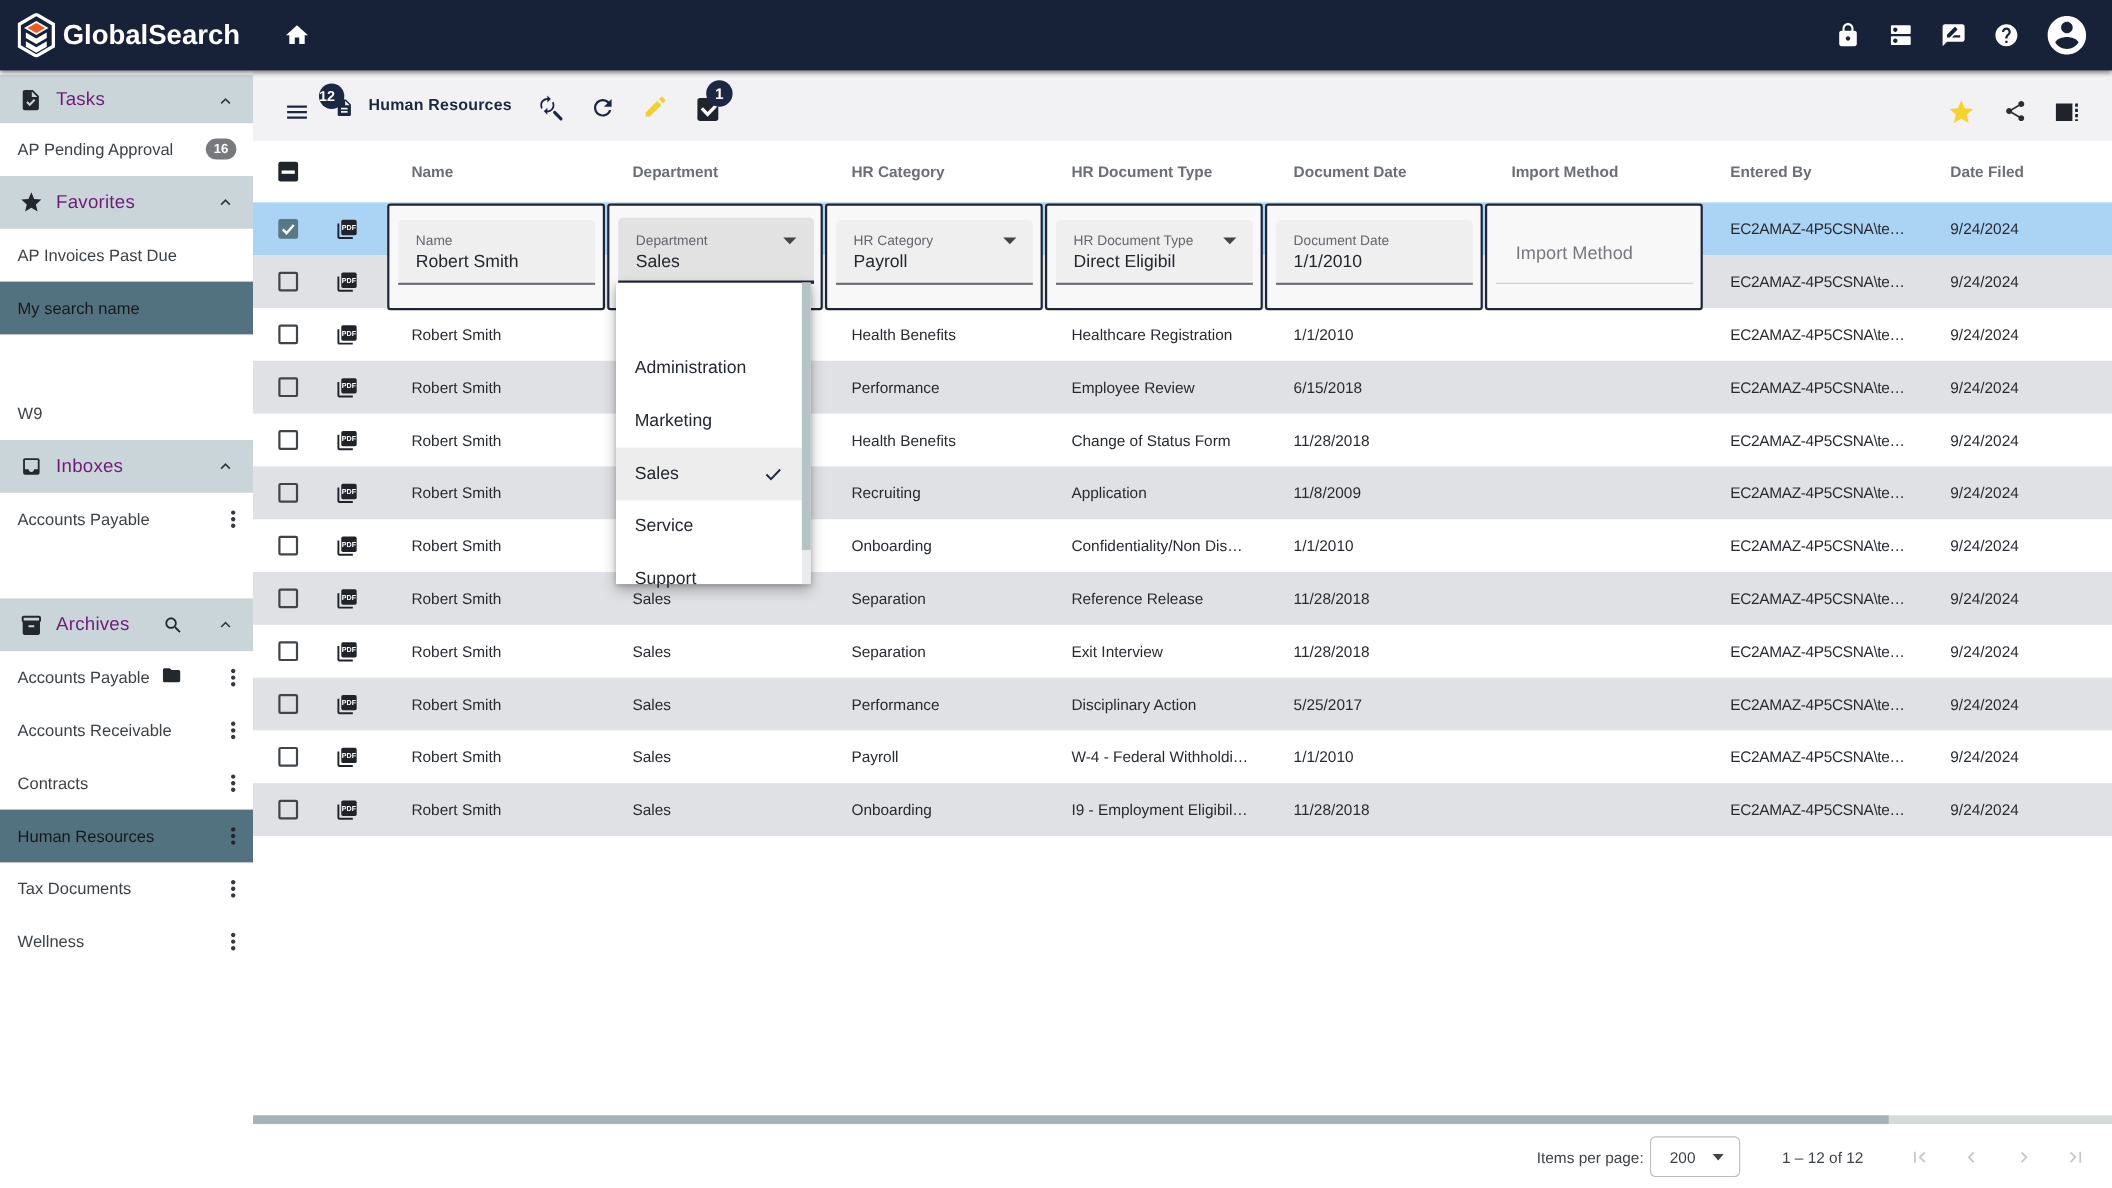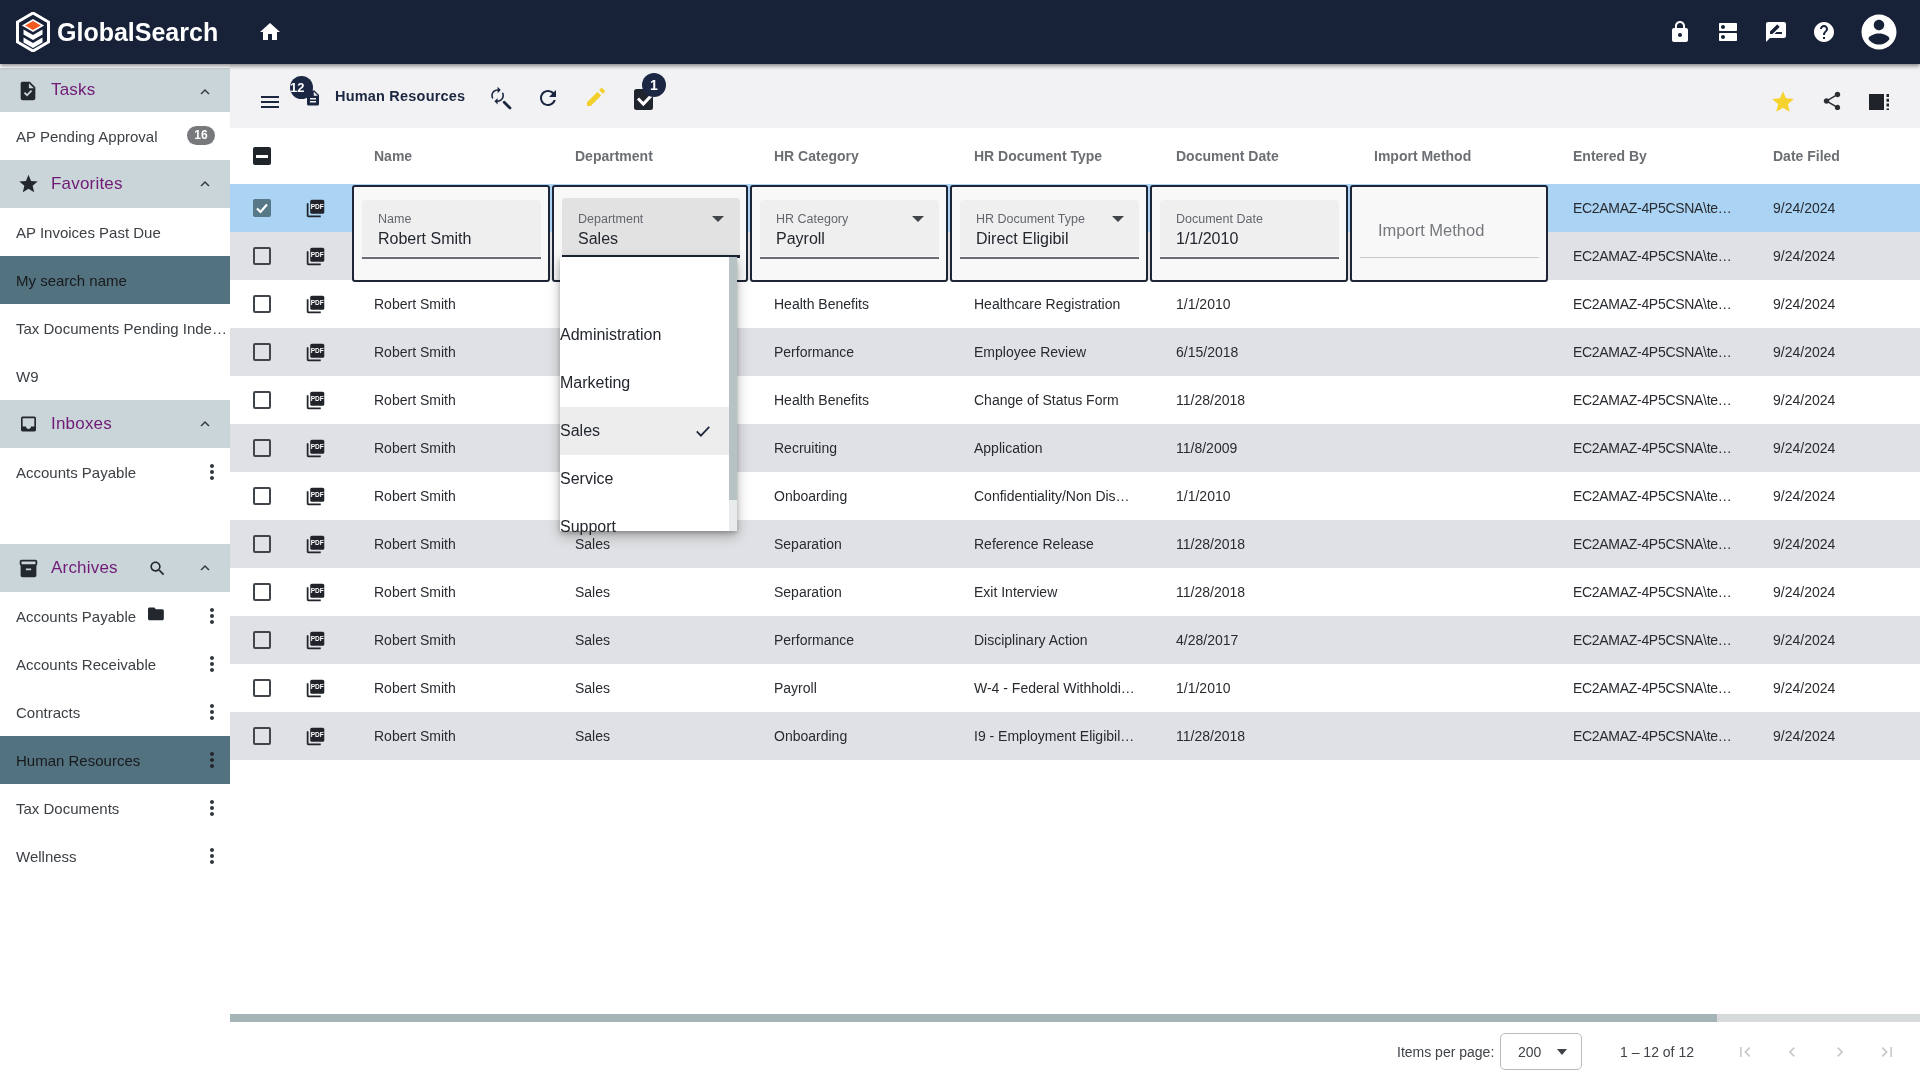--- a/index.html
+++ b/index.html
@@ -41,21 +41,21 @@
   
   .ecell { position:absolute; top:121px; height:97px; background:#f8f8f9; border:2px solid #1d2536; border-radius:3px; }
   .efield { position:absolute; left:8px; top:13px; width:179px; height:56px; background:#efeff0; border-radius:4px 4px 0 0; }
   .elabel { position:absolute; left:24px; top:25px; font-size:12.5px; color:#63676d; }
   .evalue { position:absolute; left:24px; top:43px; font-size:16px; color:#23272e; white-space:nowrap;}
   .eline  { position:absolute; left:8px; top:70px; width:179px; height:1.5px; background:#6a6e74; }
   .ecaret { position:absolute; width:0; height:0; border-left:6px solid transparent; border-right:6px solid transparent; border-top:6px solid #41454b; top:46px;}
   
   #dd { position:absolute; left:330px; top:193px; width:177px; height:274px; background:#fff;
      box-shadow:0 5px 12px rgba(0,0,0,.28), 0 2px 4px rgba(0,0,0,.2); z-index:30;}
-  .opt { position:absolute; left:0; width:169px; height:48px; line-height:48px; font-size:16px; color:#23272e; }
+  .opt { position:absolute; left:0; width:169px; height:48px; line-height:48px; font-size:16px; color:#23272e; padding-left:17px;}
   #ddsb { position:absolute; right:0; top:0; width:8px; height:274px; background:#e9ecec; }
   #ddth { position:absolute; right:0; top:0; width:8px; height:243px; background:#b6c2c4; }
   
   #hscroll { position:absolute; left:0; top:950px; width:1690px; height:8px; background:#d7dadb; }
   #hthumb { position:absolute; left:0; top:0; width:1487px; height:8px; background:#a5b4b6; }
   #pager { position:absolute; left:0; top:958px; width:1690px; height:58px; background:#fff;
     font-size:14px; color:#3f4348; }
 </style>
 </head>
 <body>
@@ -111,23 +111,20 @@
     <span class="slabel">Favorites</span>
     <svg class="chev" width="18" height="18" viewBox="0 0 24 24" fill="#33383e">
         <path d="M12 8l-6 6 1.41 1.41L12 10.83l4.59 4.58L18 14z"></path>
       </svg>
   </div>
   <div class="item" style="top:144px;">
       <span class="ilabel">AP Invoices Past Due</span>
     </div>
   <div class="item sel" style="top:192px;">
       <span class="ilabel">My search name</span>
-    </div>
-  <div class="item" style="top:240px;">
-      <span class="ilabel">Tax Documents Pending Inde…</span>
     </div>
   <div class="item" style="top:288px;">
       <span class="ilabel">W9</span>
     </div>
   <div class="sec" style="top:336px;">
     <svg class="abs" style="left:18px; top:14px;" width="21" height="20" viewBox="0 0 24 24" fill="#23272e">
         <path d="M19 3H5c-1.1 0-2 .9-2 2v14c0 1.1.9 2 2 2h14c1.1 0 2-.9 2-2V5c0-1.1-.9-2-2-2zm0 12h-4c0 1.66-1.35 3-3 3s-3-1.34-3-3H5V5h14v10z"></path>
       </svg>
     <span class="slabel">Inboxes</span>
     <svg class="chev" width="18" height="18" viewBox="0 0 24 24" fill="#33383e">
@@ -377,21 +374,21 @@
     <div class="cbx"></div>
     <svg class="pdfi" width="21" height="21" viewBox="0 0 24 24" fill="#20242a">
         <path d="M4 6H2v14c0 1.1.9 2 2 2h14v-2H4V6z"></path>
         <rect x="6" y="2" width="16" height="16" rx="1.8"></rect>
         <text x="14" y="12.6" font-size="7.4" font-weight="bold" fill="#fff" text-anchor="middle" font-family="Liberation Sans">PDF</text>
       </svg>
     <div class="cell" style="left:144px;">Robert Smith</div>
     <div class="cell" style="left:345px;">Sales</div>
     <div class="cell" style="left:544px;">Performance</div>
     <div class="cell" style="left:744px;">Disciplinary Action</div>
-    <div class="cell" style="left:946px;">4/28/2017</div>
+    <div class="cell" style="left:946px;">5/25/2017</div>
     <div class="cell" style="left:1343px; letter-spacing:-0.3px;">EC2AMAZ-4P5CSNA\te…</div>
     <div class="cell" style="left:1543px;">9/24/2024</div>
   </div>
   <div class="row" style="top:600px;">
     <div class="cbx"></div>
     <svg class="pdfi" width="21" height="21" viewBox="0 0 24 24" fill="#20242a">
         <path d="M4 6H2v14c0 1.1.9 2 2 2h14v-2H4V6z"></path>
         <rect x="6" y="2" width="16" height="16" rx="1.8"></rect>
         <text x="14" y="12.6" font-size="7.4" font-weight="bold" fill="#fff" text-anchor="middle" font-family="Liberation Sans">PDF</text>
       </svg>

